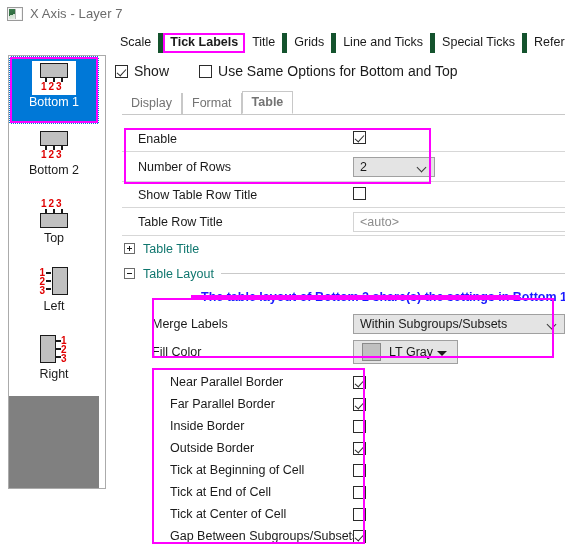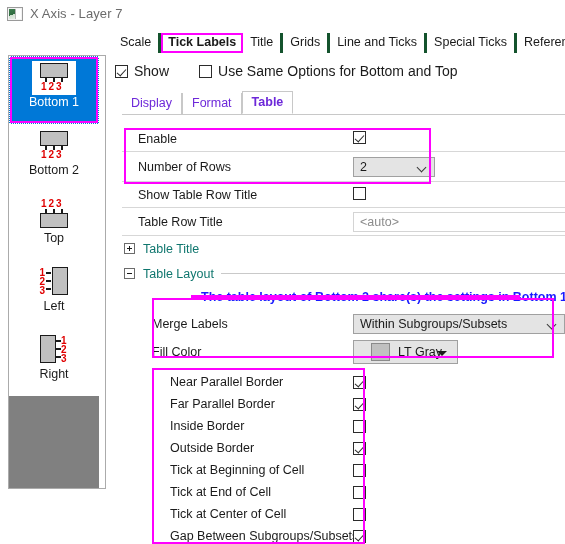--- a/index.html
+++ b/index.html
@@ -194,21 +194,21 @@
     position: absolute;
     left: 0; top: 0;
     height: 22px;
     display: flex;
     align-items: flex-end;
   }
   .tab {
     font-size: 12.5px;
     color: #1a1a1a;
     padding: 2px 7px 3px 7px;
-    border-right: 3px solid #14532d;
+    border-right: 5px solid #14532d;
     background: #ffffff;
     white-space: nowrap;
     line-height: 15px;
   }
   .tab.active {
     font-weight: bold;
     border: 2px solid #ff00ff;
     border-right: 2px solid #ff00ff;
     padding: 0px 5px 1px 5px;
     background: #ffffff;
@@ -256,21 +256,21 @@
   .inner-tabs {
     position: absolute;
     left: 9px; top: 61px;
     height: 22px;
     display: flex;
     align-items: flex-end;
   }
   .itab {
     font-size: 12.5px;
     padding: 3px 9px 3px 9px;
-    color: #6d28d9;
+    color: #737373;
     background: #ffffff;
     border-left: 1px solid #c8c8c8;
     border-right: 1px solid #c8c8c8;
     line-height: 15px;
   }
   .itab:first-child { border-left: none; }
   .itab.active {
     font-weight: bold;
     border: 1px solid #c8c8c8;
     border-bottom: 1px solid #ffffff;
@@ -357,21 +357,21 @@
   .textbox.wider { width: 270px; }
 
   
   .colorpick {
     width: 105px; height: 24px;
     background: #e4e4e4;
     border: 1px solid #a0a0a0;
     box-sizing: border-box;
     display: flex;
     align-items: center;
-    padding-left: 17px;
+    padding-left: 8px;
     position: relative;
   }
   .swatch {
     width: 19px; height: 18px;
     background: #c0c0c0;
     border: 1px solid #8a8a8a;
     box-sizing: border-box;
   }
   .colorpick .cname {
     margin-left: 8px;

